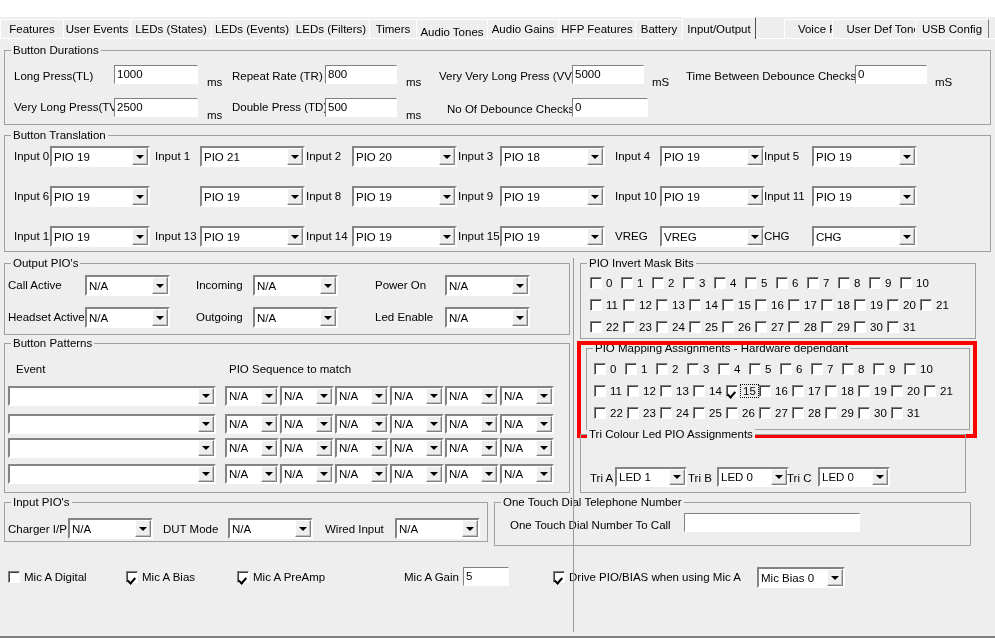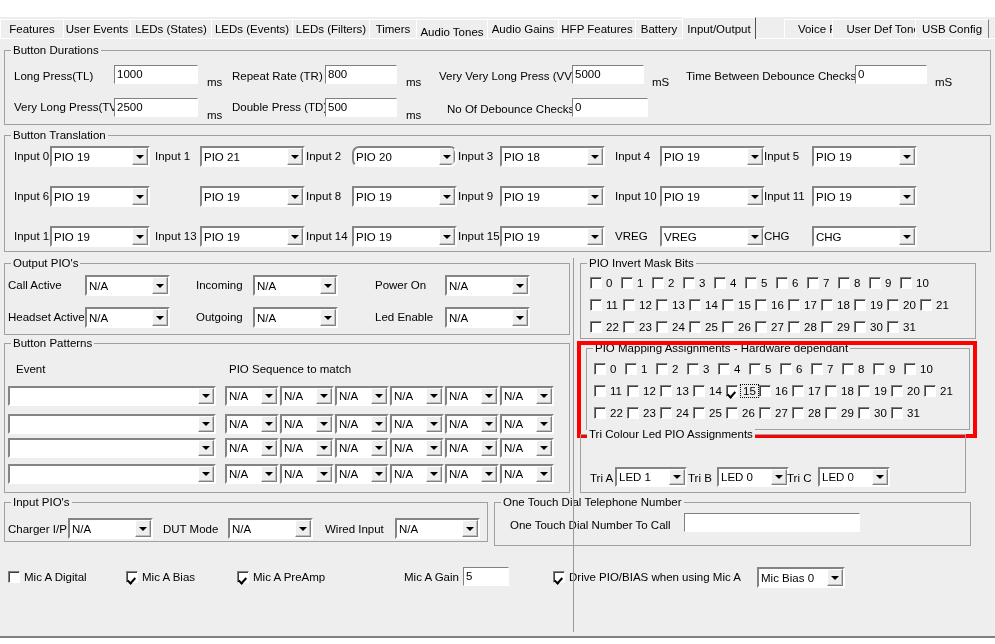--- a/index.html
+++ b/index.html
@@ -213,21 +213,21 @@
         </div>
       </div>
       <span class="lab" style="left:155px;top:150px;">Input 1</span>
       <div class="combo" style="left:200px;top:146px;width:105px;height:21px;">
         <span class="cval">PIO 21</span>
         <div class="cbtn">
           <div class="arrow"></div>
         </div>
       </div>
       <span class="lab" style="left:306px;top:150px;">Input 2</span>
-      <div class="combo" style="left:352px;top:146px;width:105px;height:21px;border-radius:7px;">
+      <div class="combo" style="left:352px;top:146px;width:105px;height:21px;">
         <span class="cval">PIO 20</span>
         <div class="cbtn">
           <div class="arrow"></div>
         </div>
       </div>
       <span class="lab" style="left:458px;top:150px;">Input 3</span>
       <div class="combo" style="left:500px;top:146px;width:105px;height:21px;">
         <span class="cval">PIO 18</span>
         <div class="cbtn">
           <div class="arrow"></div>

